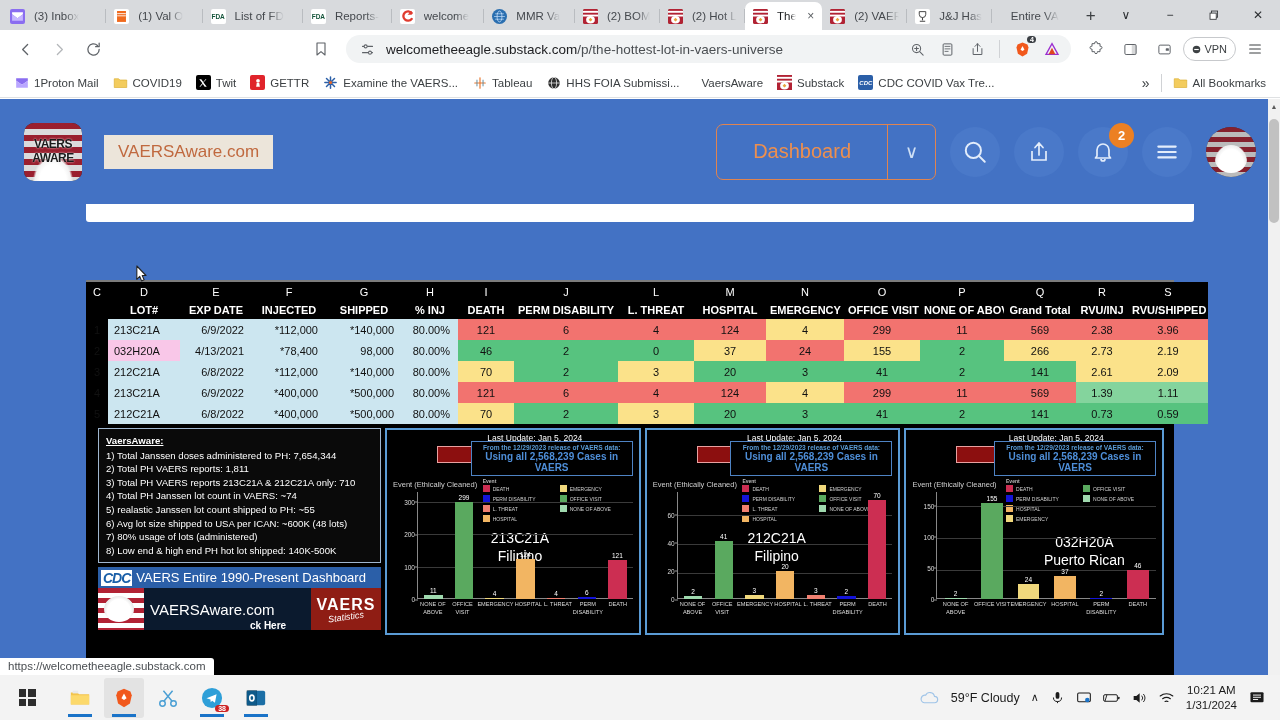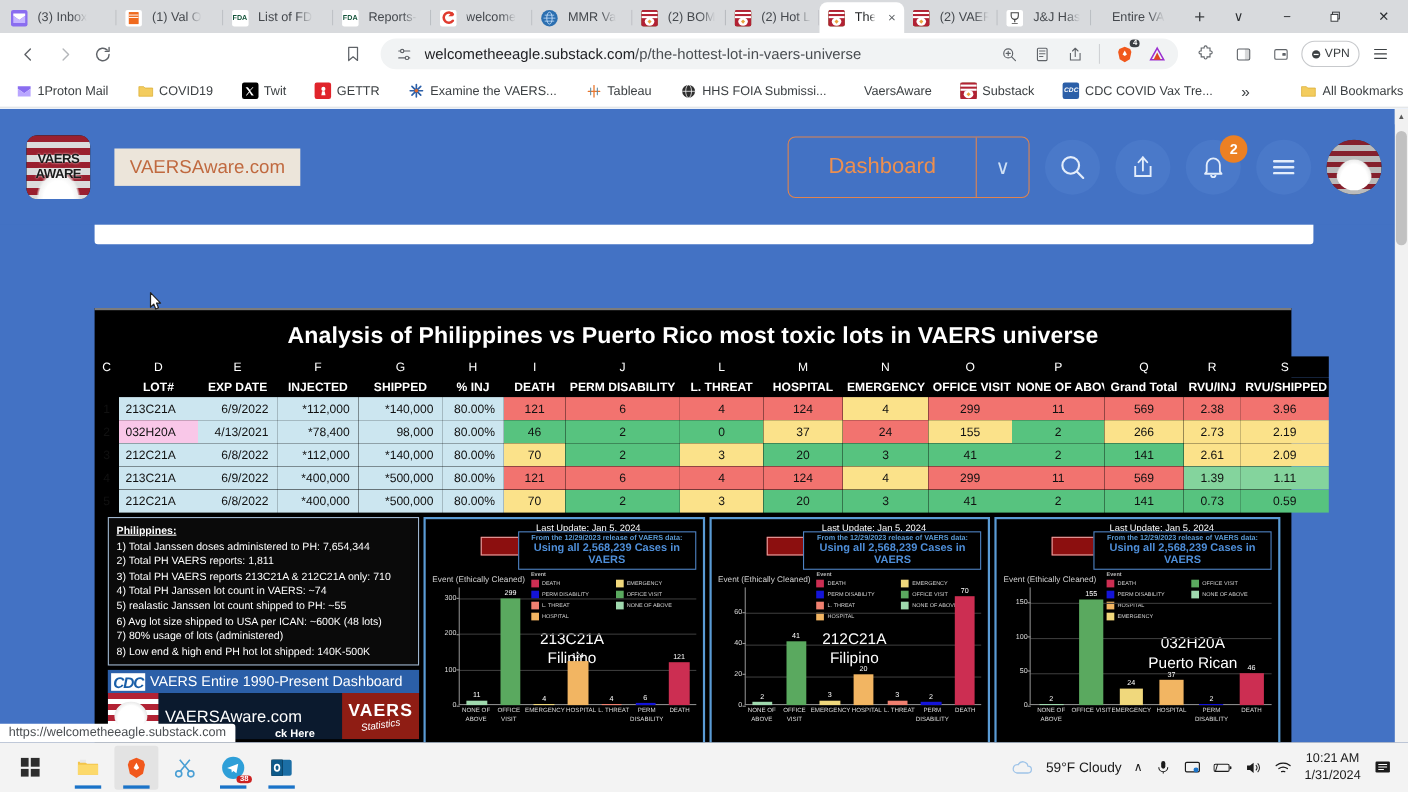--- a/index.html
+++ b/index.html
@@ -50,21 +50,21 @@
   }
   .omni-url { flex:1; font-size:13.5px; color:#4a4e52; white-space:nowrap; overflow:hidden; }
   .omni-url b { font-weight:400; color:#202124; }
   .omni-ico { width:22px; height:22px; display:flex; align-items:center; justify-content:center;
       color:#5f6368; flex:0 0 auto; }
   .vdivider { width:1px; height:18px; background:#d0d2d5; margin:0 3px; }
   .vpnbtn { height:24px; border:1px solid #c7c9cc; border-radius:12px; display:flex;
       align-items:center; gap:3px; padding:0 8px; font-size:11px; color:#3c4043; }
 
   .bookmarks { height:30px; background:#fff; display:flex; align-items:center;
-      padding:0 8px; gap:14px; border-bottom:1px solid #dfe1e3; overflow:hidden; }
+      padding:0 8px; gap:2px; border-bottom:1px solid #dfe1e3; overflow:hidden; }
   .bm { display:flex; align-items:center; gap:5px; padding:3px 6px; border-radius:4px;
       font-size:11.5px; color:#3c4043; white-space:nowrap; }
   .bmico { width:15px; height:15px; flex:0 0 15px; border-radius:2px; display:flex;
       align-items:center; justify-content:center; font-size:7px; color:#fff; font-weight:bold; }
   .bm-spacer { margin-left:auto; }
 
   
   #viewport { position:absolute; top:99px; left:0; width:1280px; height:576px;
      background:#4372c4; overflow:hidden; }
 
@@ -607,21 +607,20 @@
       </div>
 
       <svg class="cursor" viewBox="0 0 24 28">
         <path d="M7 2v16l3.5-3.5 2.2 5.4 3-1.3-2.2-5.2H18z" fill="#fff" stroke="#222" stroke-width="1.3" stroke-linejoin="round"></path>
       </svg>
     </div>
 
     <div class="white-strip"></div>
 
     <div id="infographic">
-      <div class="ig-title">Analysis of Philippines vs Puerto Rico most toxic lots in VAERS universe</div>
 
       <table class="sheet">
         <colgroup>
           <col style="width:22px">
             <col style="width:72px">
             <col style="width:72px">
             <col style="width:74px">
             <col style="width:76px">
             <col style="width:56px">
           <col style="width:56px">
@@ -764,21 +763,21 @@
             <td class="c-green">0.73</td>
             <td class="c-green">0.59</td>
           </tr>
         </tbody>
       </table>
 
       <div class="lower">
 
         <div>
           <div class="assump">
-            <div class="ahdr">Philippines:</div>
+            <div class="ahdr">VaersAware:</div>
             <div>1) Total Janssen doses administered to PH: 7,654,344</div>
             <div>2) Total PH VAERS reports:  1,811</div>
             <div>3) Total PH VAERS reports 213C21A &amp; 212C21A only:  710</div>
             <div>4) Total PH Janssen lot count in VAERS: ~74</div>
             <div>5)  realastic Janssen lot count shipped to PH: ~55</div>
             <div>6) Avg lot size shipped to USA per ICAN: ~600K (48 lots)</div>
             <div>7) 80% usage of lots (administered)</div>
             <div>8)  Low end &amp; high end PH hot lot shipped:  140K-500K</div>
           </div>
           <div class="cdcbar">

